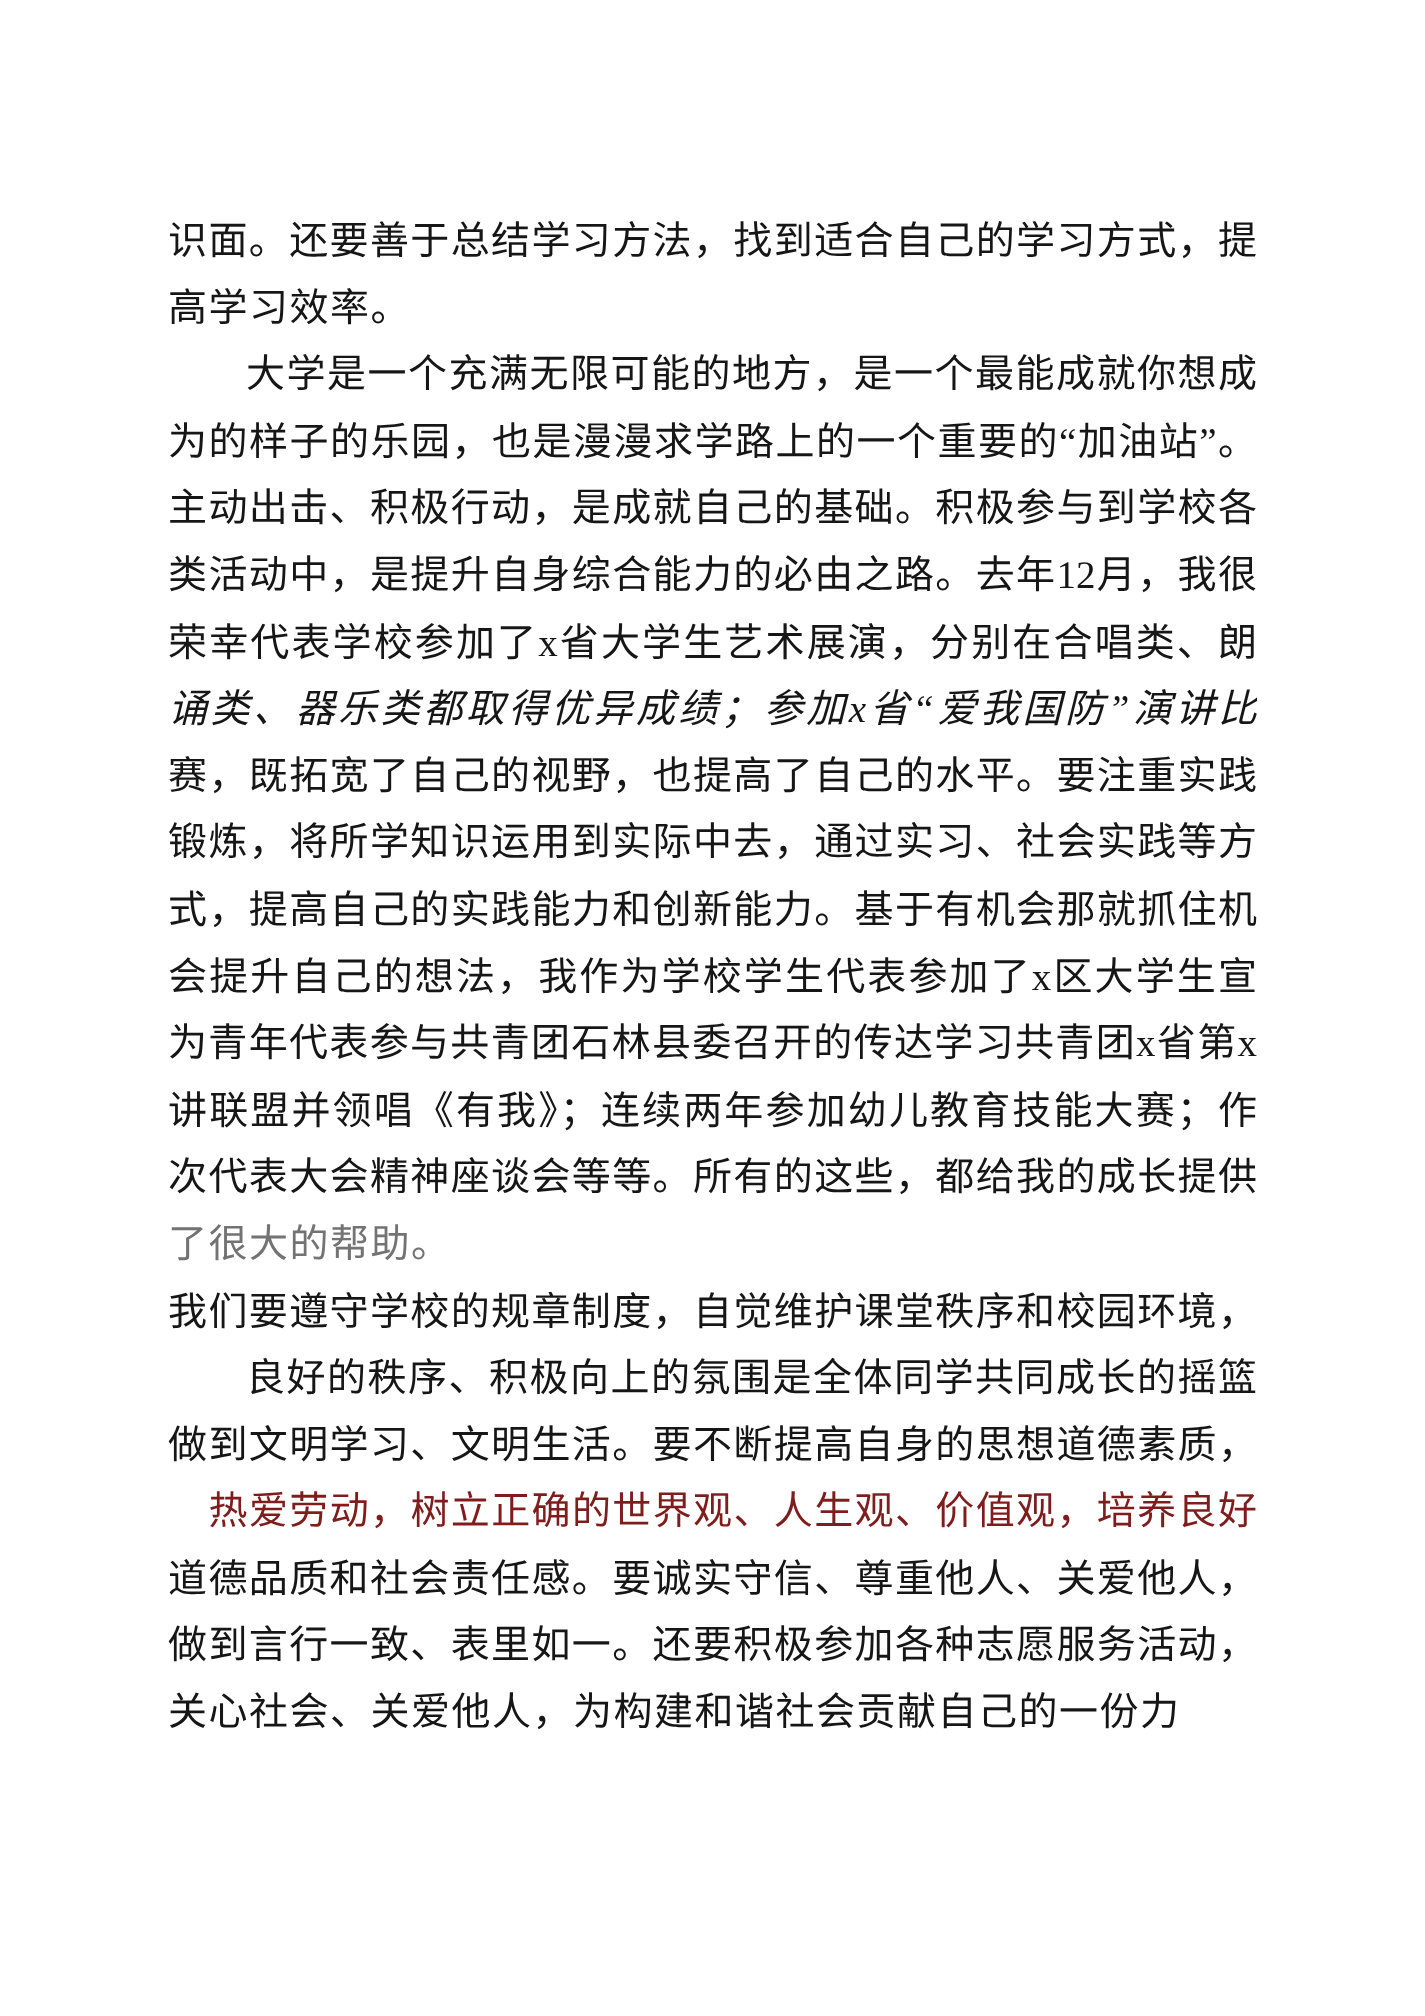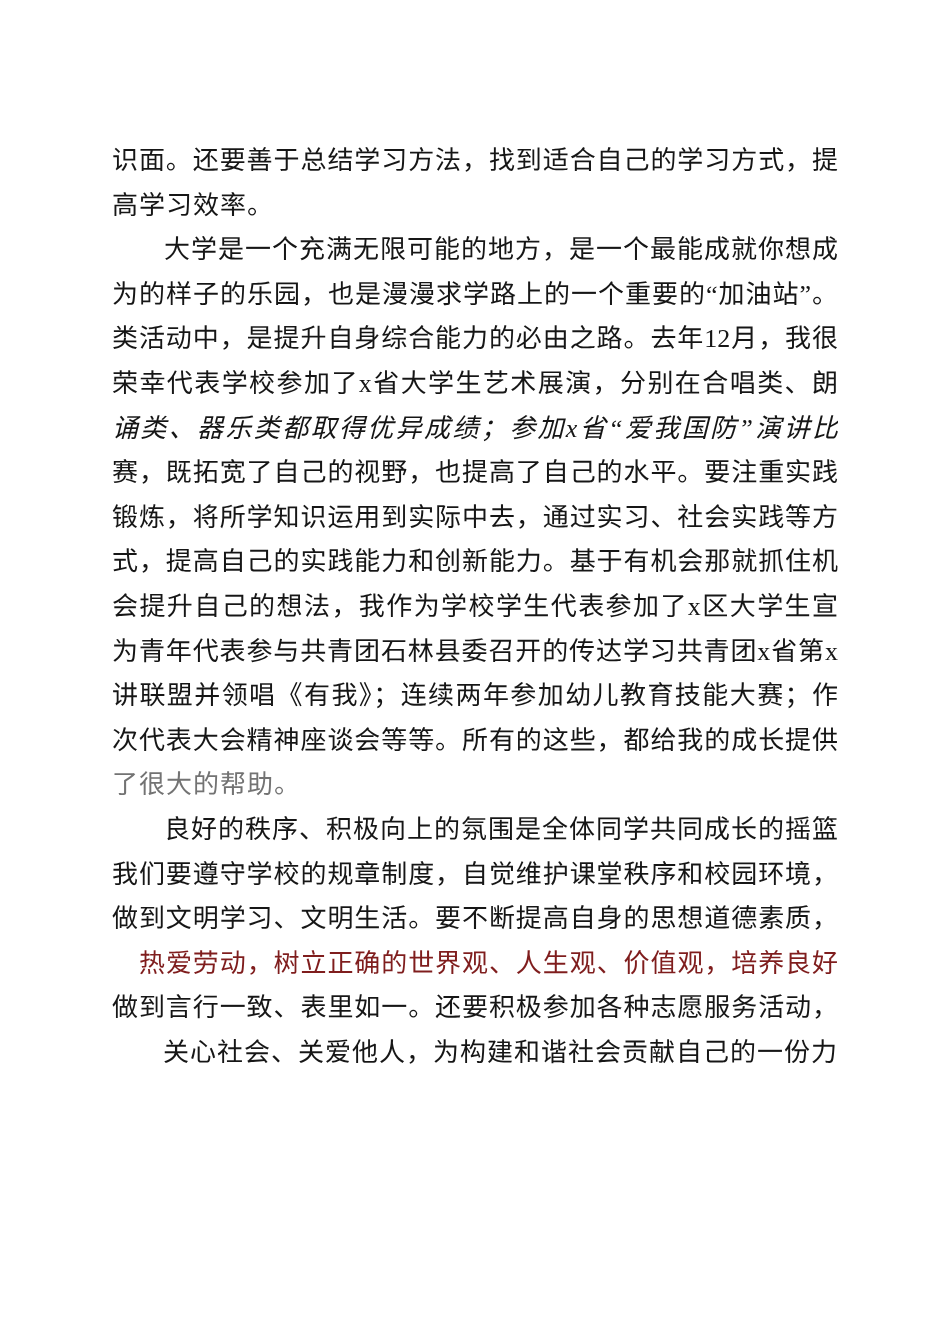--- a/index.html
+++ b/index.html
@@ -29,45 +29,47 @@
     text-align: justify;
     text-align-last: justify;
     text-justify: inter-character;
     overflow: hidden;
     white-space: normal;
   }
   .line.ind {
     text-indent: 52px;
   }
   .line.end {
-    text-align: right;
+    text-align: left;
     text-align-last: left;
     letter-spacing: 1px;
   }
 </style>
 </head>
 <body>
 
 <div class="page" style="background: rgb(255, 255, 255);">
   <div class="doc-body">
       <div class="line" style="color: rgb(22, 22, 22);">识面。还要善于总结学习方法，找到适合自己的学习方式，提</div>
       <div class="line end" style="color: rgb(22, 22, 22);">高学习效率。</div>
       <div class="line ind" style="color: rgb(22, 22, 22);">大学是一个充满无限可能的地方，是一个最能成就你想成</div>
       <div class="line" style="color: rgb(22, 22, 22);">为的样子的乐园，也是漫漫求学路上的一个重要的“加油站”。</div>
+      <div class="line" style="color: rgb(22, 22, 22);">主动出击、积极行动，是成就自己的基础。积极参与到学校各</div>
       <div class="line" style="color: rgb(22, 22, 22);">类活动中，是提升自身综合能力的必由之路。去年12月，我很</div>
       <div class="line" style="color: rgb(22, 22, 22);">荣幸代表学校参加了x省大学生艺术展演，分别在合唱类、朗</div>
       <div class="line" style="color: rgb(22, 22, 22); font-style: italic;">诵类、器乐类都取得优异成绩；参加x省“爱我国防”演讲比</div>
       <div class="line" style="color: rgb(22, 22, 22);">赛，既拓宽了自己的视野，也提高了自己的水平。要注重实践</div>
       <div class="line" style="color: rgb(22, 22, 22);">锻炼，将所学知识运用到实际中去，通过实习、社会实践等方</div>
       <div class="line" style="color: rgb(22, 22, 22);">式，提高自己的实践能力和创新能力。基于有机会那就抓住机</div>
       <div class="line" style="color: rgb(22, 22, 22);">会提升自己的想法，我作为学校学生代表参加了x区大学生宣</div>
       <div class="line" style="color: rgb(22, 22, 22);">为青年代表参与共青团石林县委召开的传达学习共青团x省第x</div>
       <div class="line" style="color: rgb(22, 22, 22);">讲联盟并领唱《有我》；连续两年参加幼儿教育技能大赛；作</div>
       <div class="line" style="color: rgb(22, 22, 22);">次代表大会精神座谈会等等。所有的这些，都给我的成长提供</div>
       <div class="line end" style="color: #737373;">了很大的帮助。</div>
+      <div class="line" style="color: rgb(22, 22, 22);">我们要遵守学校的规章制度，自觉维护课堂秩序和校园环境，</div>
       <div class="line ind" style="color: rgb(22, 22, 22);">良好的秩序、积极向上的氛围是全体同学共同成长的摇篮</div>
-      <div class="line" style="color: rgb(22, 22, 22);">我们要遵守学校的规章制度，自觉维护课堂秩序和校园环境，</div>
       <div class="line" style="color: rgb(22, 22, 22);">做到文明学习、文明生活。要不断提高自身的思想道德素质，</div>
       <div class="line" style="color: #7f1d1d; margin-left: 27px;">热爱劳动，树立正确的世界观、人生观、价值观，培养良好的</div>
+      <div class="line" style="color: rgb(22, 22, 22);">道德品质和社会责任感。要诚实守信、尊重他人、关爱他人，</div>
       <div class="line" style="color: rgb(22, 22, 22);">做到言行一致、表里如一。还要积极参加各种志愿服务活动，</div>
       <div class="line end" style="color: rgb(22, 22, 22);">关心社会、关爱他人，为构建和谐社会贡献自己的一份力量。</div>
     </div>
 </div>
 
 </body></html>

